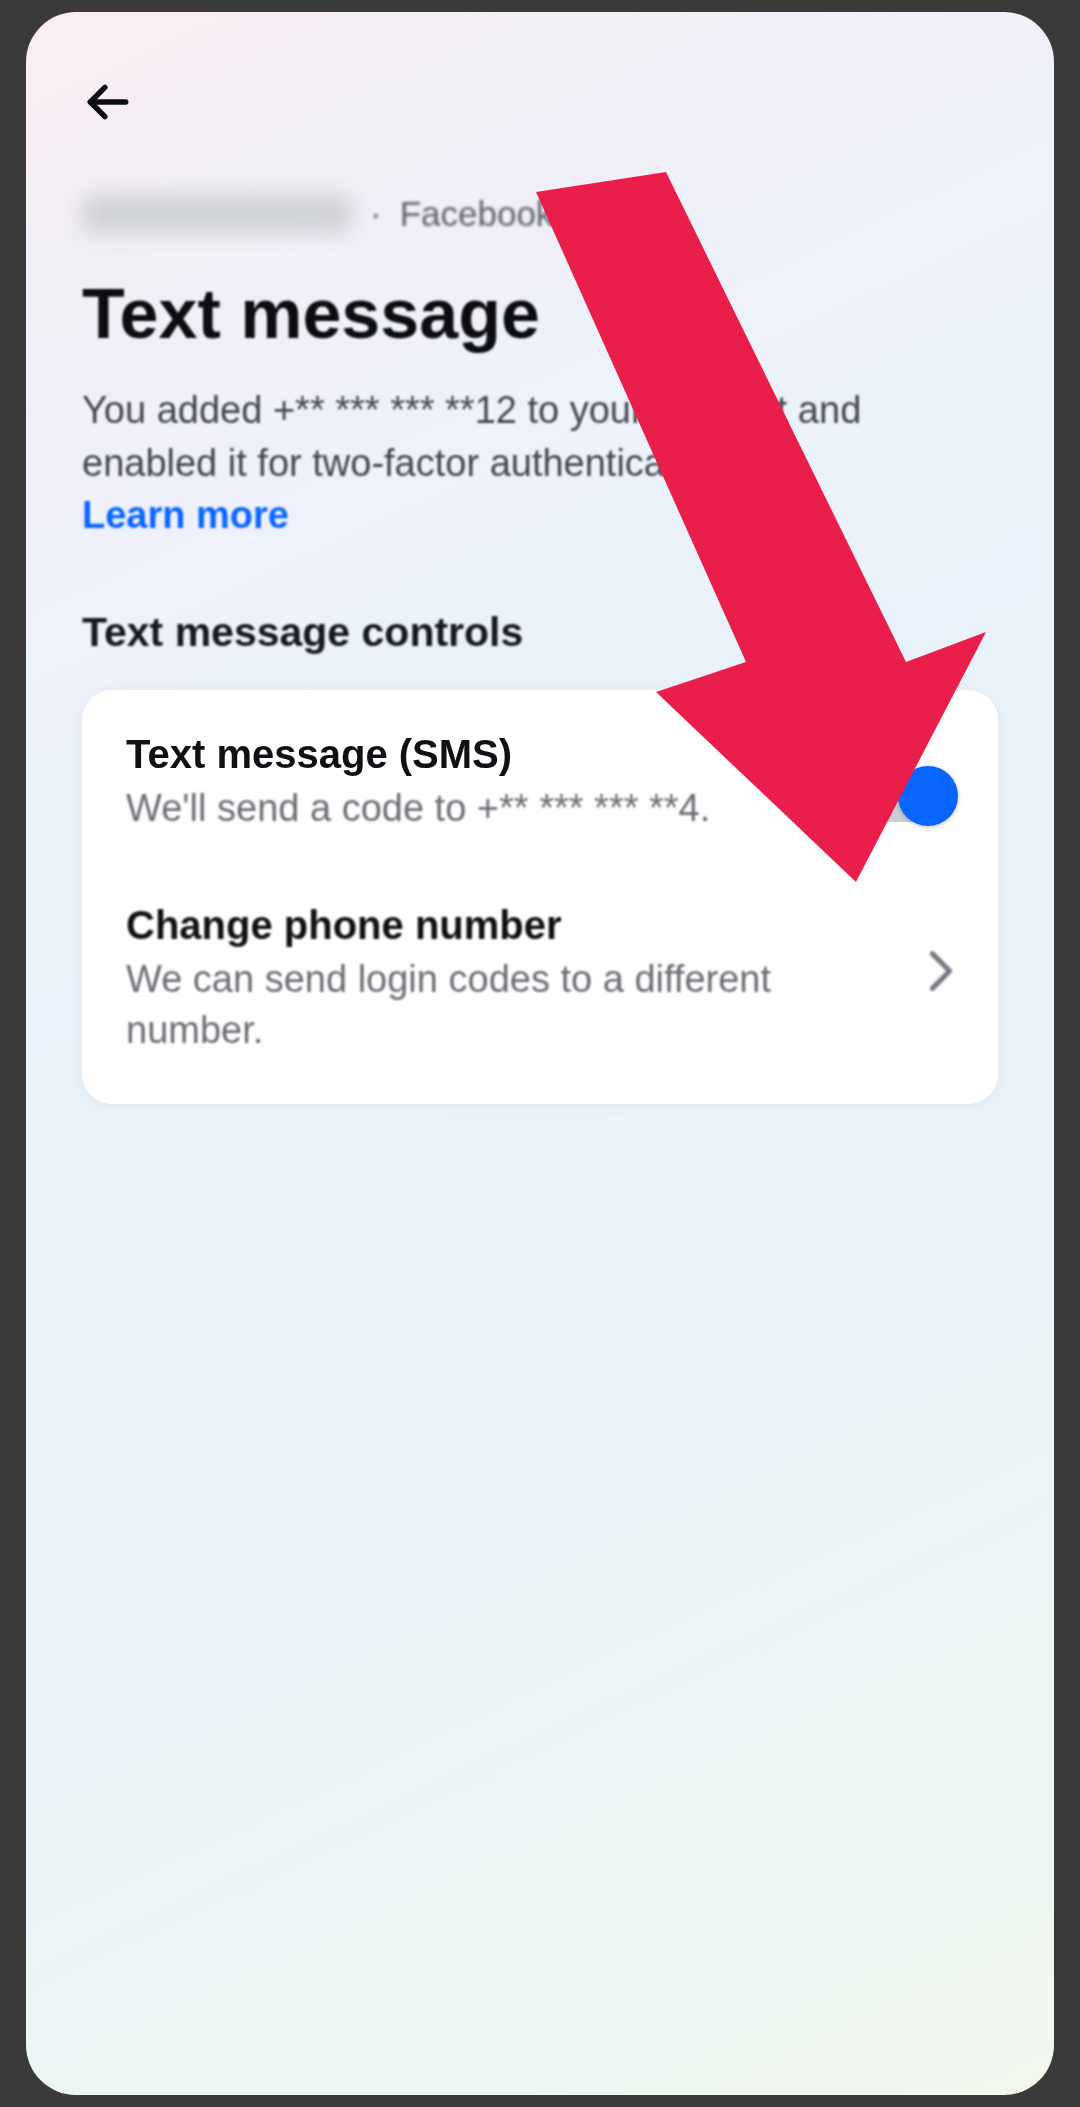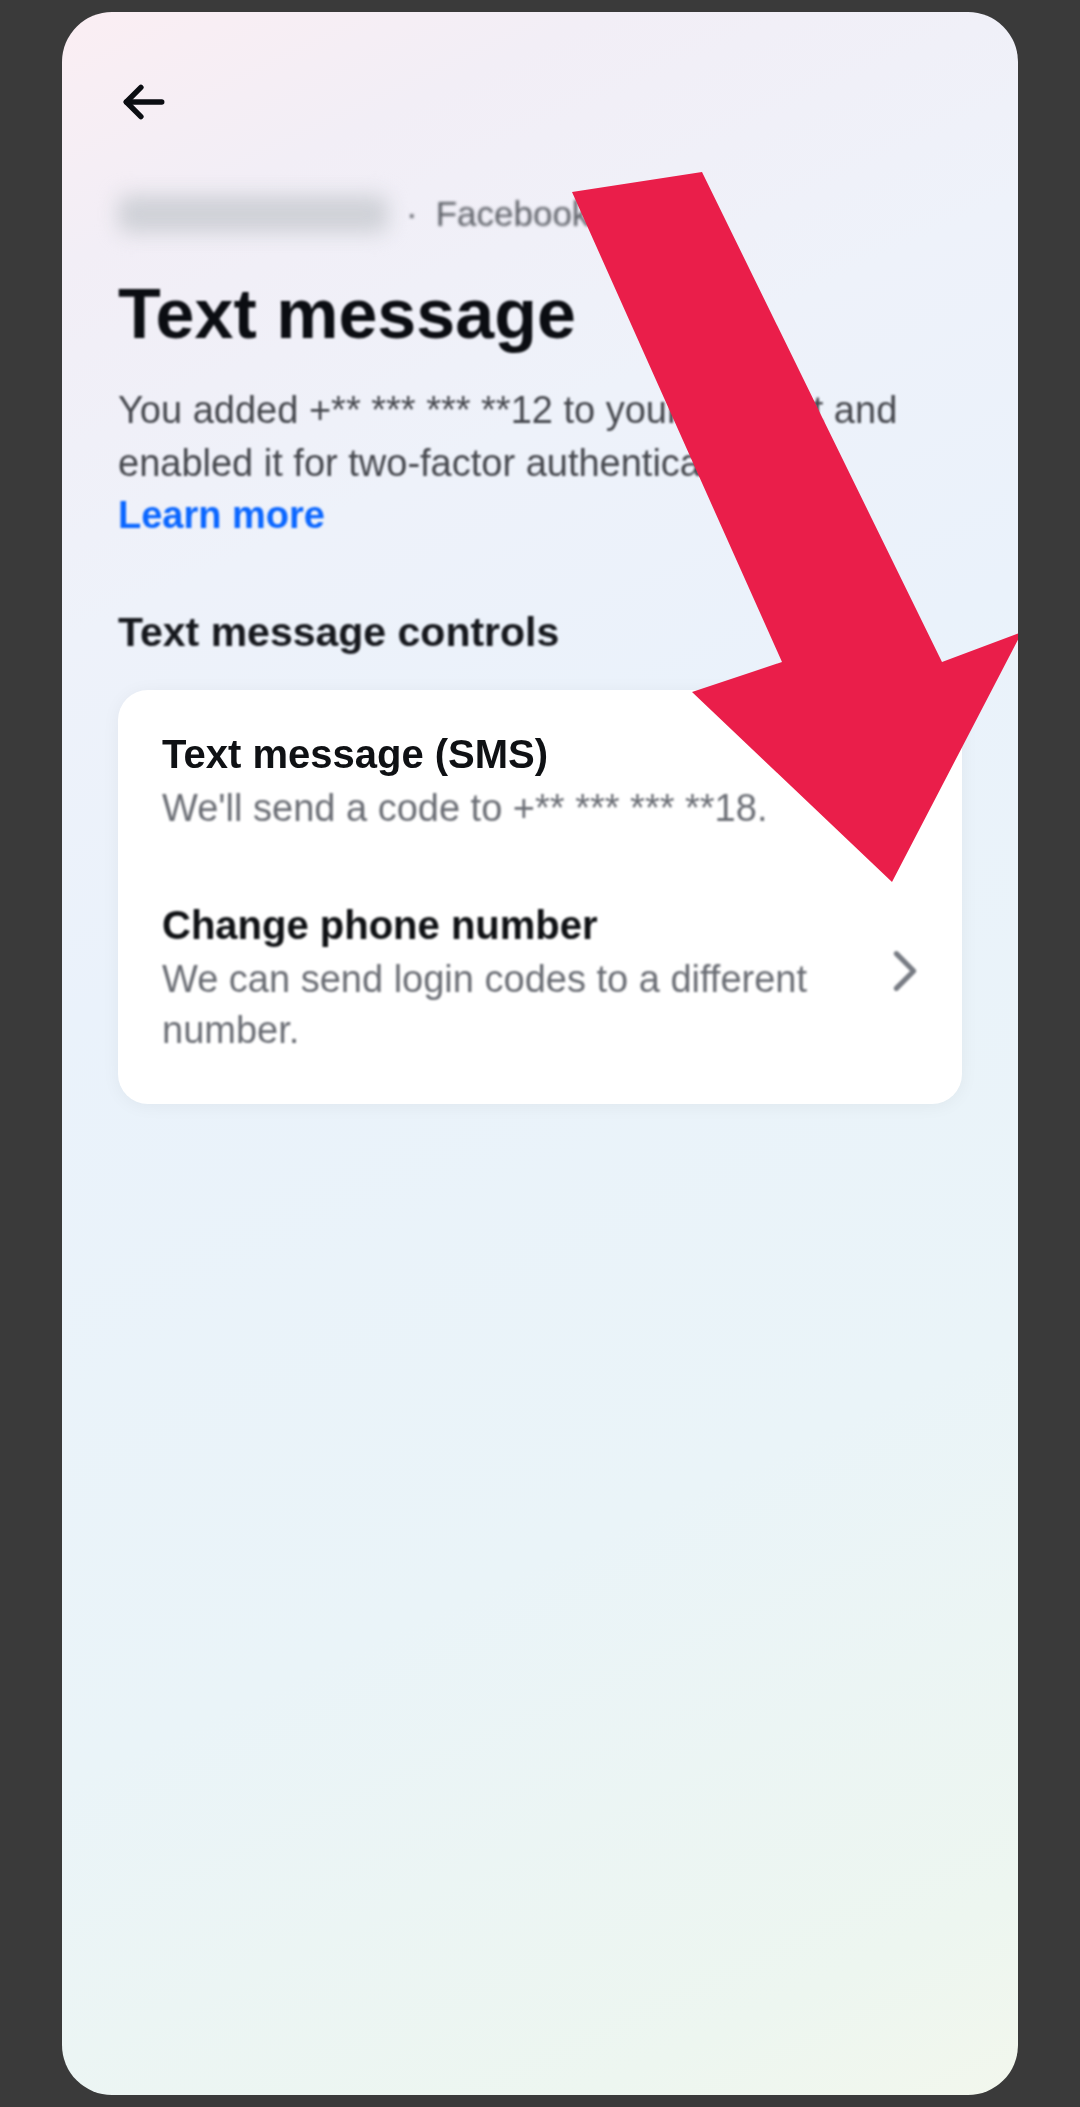--- a/index.html
+++ b/index.html
@@ -5,21 +5,21 @@
   * { box-sizing: border-box; margin: 0; padding: 0; }
   html, body { width: 1080px; height: 2107px; }
   body {
     font-family: -apple-system, "Helvetica Neue", Helvetica, Arial, sans-serif;
     background: #3a3a3a;
     display: flex;
     align-items: center;
     justify-content: center;
   }
   .screen {
-    width: 956px;
+    width: 1028px;
     height: 2083px;
     border-radius: 50px;
     overflow: hidden;
     position: relative;
     background: linear-gradient(155deg,
         #fbeef3 0%,
         #f2eef6 10%,
         #eef2fa 25%,
         #eaf2fb 40%,
         #eaf4f8 70%,
@@ -162,21 +162,21 @@
   <p class="desc">You added +** *** *** **12 to your account and enabled it for two-factor authentication.</p>
   <a class="learn">Learn more</a>
 
   <h2 class="section">Text message controls</h2>
 
   <div class="card">
 
     <div class="row">
       <div class="rowtext">
         <div class="rowtitle">Text message (SMS)</div>
-        <div class="rowsub">We'll send a code to +** *** *** **18.</div>
+        <div class="rowsub">We'll send a code to +** *** *** **4.</div>
       </div>
       <div class="toggle">
         <div class="knob"></div>
       </div>
     </div>
 
     <div class="row">
       <div class="rowtext">
         <div class="rowtitle blurry">Change phone number</div>
         <div class="rowsub blurry">We can send login codes to a different number.</div>

